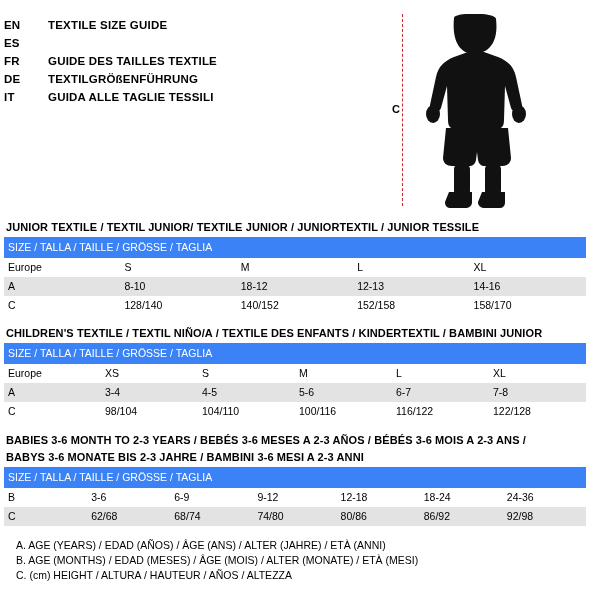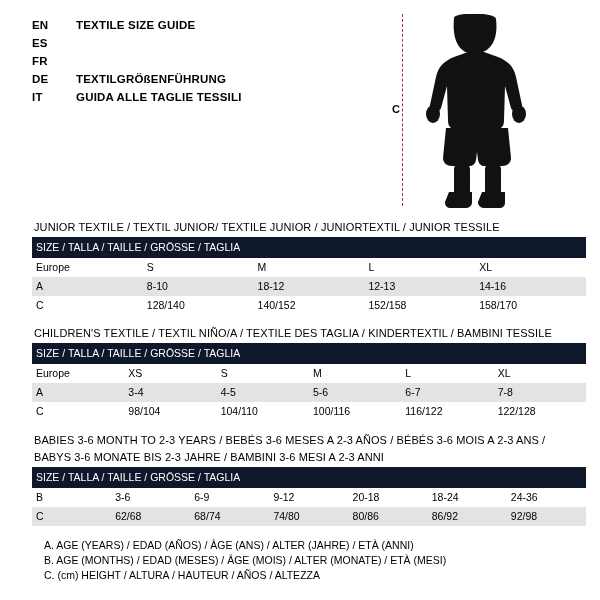--- a/index.html
+++ b/index.html
@@ -13,21 +13,21 @@
     font-family: "Liberation Sans", sans-serif;
     color: #000000;
     position: relative;
     overflow: hidden;
   }
   .page {
     position: relative;
     width: 600px;
     height: 600px;
     box-sizing: border-box;
-    padding: 14px 14px 8px 32px;
+    padding: 14px 14px 8px 4px;
   }
 
   
   .header {
     display: flex;
     align-items: flex-start;
     justify-content: space-between;
   }
   .lang-block {
     padding-top: 2px;
@@ -73,21 +73,21 @@
   }
   .silhouette {
     position: absolute;
     left: 34px;
     top: 0;
   }
 
   
   .section-title {
     font-size: 11px;
-    font-weight: normal;
+    font-weight: bold;
     letter-spacing: .1px;
     margin: 0 0 4px 2px;
     white-space: nowrap;
   }
   .sections {
     margin-top: 12px;
   }
   .section {
     margin-bottom: 12px;
   }
@@ -102,21 +102,21 @@
     border-collapse: collapse;
     font-size: 10.5px;
     table-layout: fixed;
   }
   table.size-table td {
     padding: 3px 0 3px 4px;
     vertical-align: middle;
     line-height: 13px;
   }
   tr.head-row td {
-    background: #0f172a;
+    background: #3b82f6;
     color: #ffffff;
     font-weight: normal;
     font-size: 10.5px;
     padding: 4px 0 4px 4px;
   }
   tr.shaded td {
     background: #e3e3e3;
   }
   tr.plain td {
     background: #ffffff;
@@ -146,20 +146,21 @@
     <div class="lang-block">
       <div class="lang-row">
         <span class="lang-code">EN</span>
         <span class="lang-text">TEXTILE SIZE GUIDE</span>
       </div>
       <div class="lang-row">
         <span class="lang-code">ES</span>
       </div>
       <div class="lang-row">
         <span class="lang-code">FR</span>
+        <span class="lang-text">GUIDE DES TAILLES TEXTILE</span>
       </div>
       <div class="lang-row">
         <span class="lang-code">DE</span>
         <span class="lang-text">TEXTILGRÖßENFÜHRUNG</span>
       </div>
       <div class="lang-row">
         <span class="lang-code">IT</span>
         <span class="lang-text">GUIDA ALLE TAGLIE TESSILI</span>
       </div>
     </div>
@@ -221,21 +222,21 @@
           <td>128/140</td>
           <td>140/152</td>
           <td>152/158</td>
           <td>158/170</td>
         </tr>
       </tbody>
         </table>
     </div>
 
     <div class="section">
-      <div class="section-title">CHILDREN'S TEXTILE / TEXTIL NIÑO/A / TEXTILE DES TAGLIA / KINDERTEXTIL / BAMBINI TESSILE</div>
+      <div class="section-title">CHILDREN'S TEXTILE / TEXTIL NIÑO/A / TEXTILE DES ENFANTS / KINDERTEXTIL / BAMBINI JUNIOR</div>
       <table class="size-table">
         <tbody>
             <tr class="head-row">
           <td colspan="6">SIZE / TALLA / TAILLE / GRÖSSE / TAGLIA</td>
         </tr>
         <tr class="plain">
           <td class="row-key">Europe</td>
           <td>XS</td>
           <td>S</td>
           <td>M</td>
@@ -268,21 +269,21 @@
       <table class="size-table">
         <tbody>
             <tr class="head-row">
           <td colspan="7">SIZE / TALLA / TAILLE / GRÖSSE / TAGLIA</td>
         </tr>
         <tr class="plain">
           <td class="row-key">B</td>
           <td>3-6</td>
           <td>6-9</td>
           <td>9-12</td>
-          <td>20-18</td>
+          <td>12-18</td>
           <td>18-24</td>
           <td>24-36</td>
         </tr>
         <tr class="shaded">
           <td class="row-key">C</td>
           <td>62/68</td>
           <td>68/74</td>
           <td>74/80</td>
           <td>80/86</td>
           <td>86/92</td>

